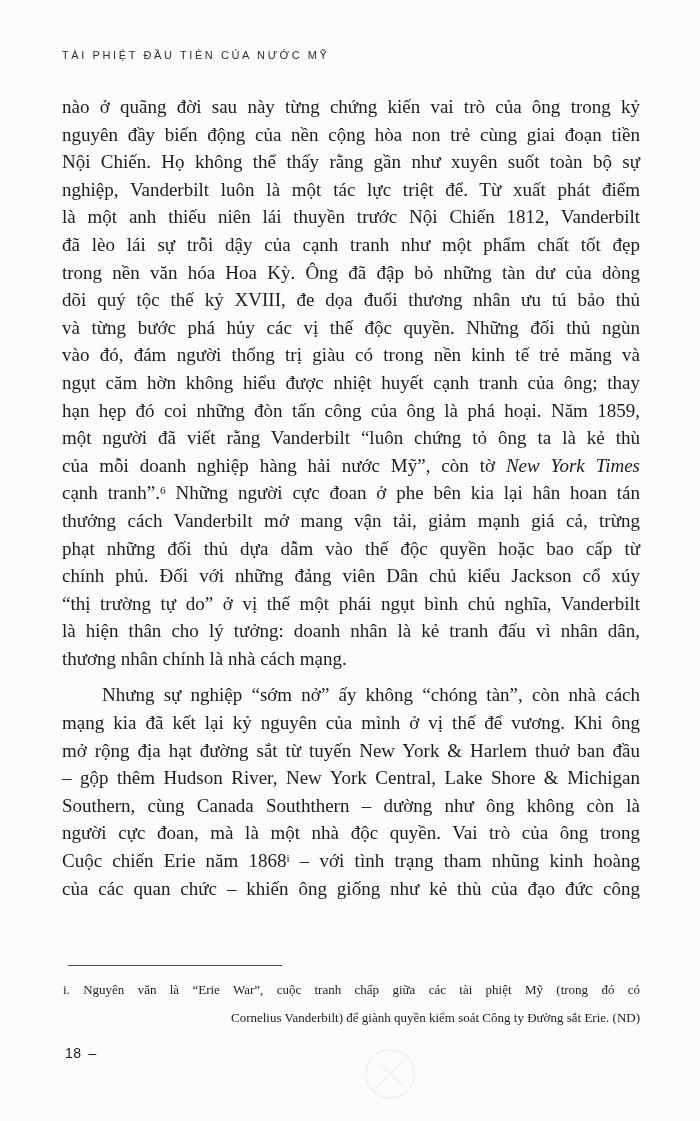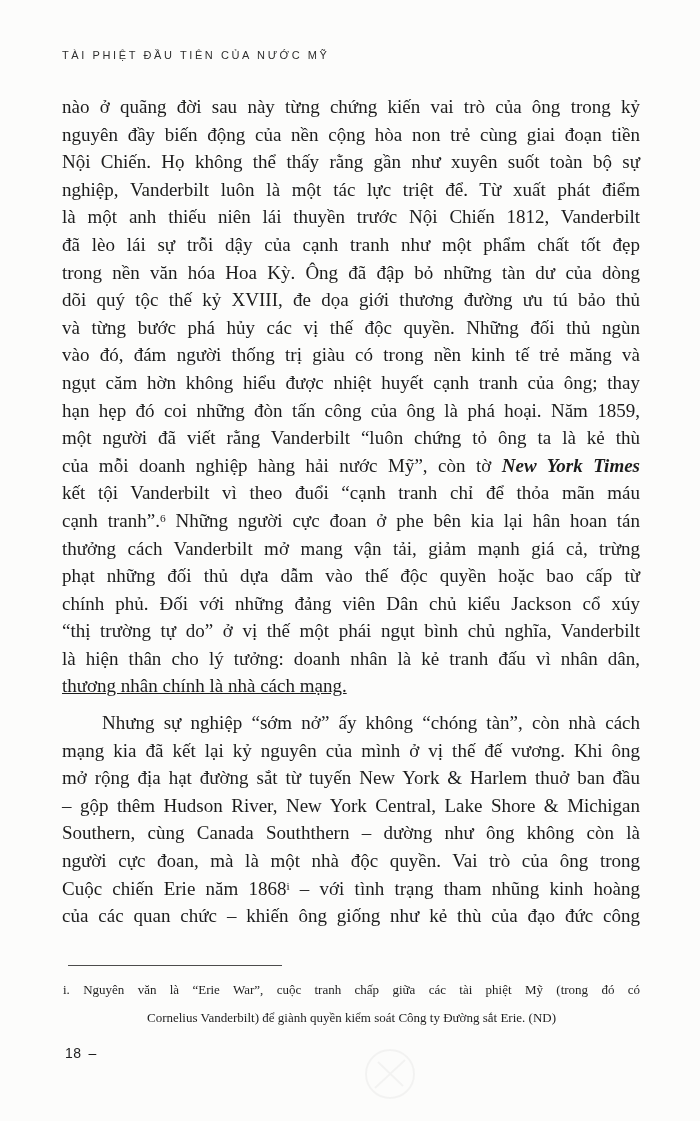--- a/index.html
+++ b/index.html
@@ -36,23 +36,23 @@
     font-size: 19px;
     line-height: 27.6px;
     color: #1c1c1c;
   }
   .para + .para { margin-top: 9px; }
   .line {
     text-align: justify;
     text-align-last: justify;
     white-space: normal;
   }
-  .line.no-just { text-align-last: left; text-decoration: underline; }
+  .line.no-just { text-align-last: left; }
   .line.indent { text-indent: 40px; }
-  .it { font-style: italic; font-weight: bold; }
+  .it { font-style: italic; }
   .line sup, .fn-line sup {
     font-size: 0.6em;
     line-height: 0;
     vertical-align: baseline;
     position: relative;
     top: -0.45em;
   }
   .footnote-rule {
     position: absolute;
     left: 68px;
@@ -63,21 +63,21 @@
   }
   .footnote {
     position: absolute;
     left: 63px;
     top: 976px;
     width: 577px;
     font-size: 13px;
     line-height: 27.5px;
     color: #1e1e1e;
   }
-  .fn-line { text-align: center; }
+  .fn-line { text-align: right; }
   .fn-line.just {
     text-align: justify;
     text-align-last: justify;
   }
   .folio {
     position: absolute;
     left: 65px;
     top: 1045px;
     font-family: "Liberation Sans", "DejaVu Sans", sans-serif;
     font-size: 14px;
@@ -104,28 +104,27 @@
 
   <div class="body-text">
       <div class="para">
         <div class="line">nào ở quãng đời sau này từng chứng kiến vai trò của ông trong kỷ</div>
         <div class="line">nguyên đầy biến động của nền cộng hòa non trẻ cùng giai đoạn tiền</div>
         <div class="line">Nội Chiến. Họ không thể thấy rằng gần như xuyên suốt toàn bộ sự</div>
         <div class="line">nghiệp, Vanderbilt luôn là một tác lực triệt để. Từ xuất phát điểm</div>
         <div class="line">là một anh thiếu niên lái thuyền trước Nội Chiến 1812, Vanderbilt</div>
         <div class="line">đã lèo lái sự trỗi dậy của cạnh tranh như một phẩm chất tốt đẹp</div>
         <div class="line">trong nền văn hóa Hoa Kỳ. Ông đã đập bỏ những tàn dư của dòng</div>
-        <div class="line">dõi quý tộc thế kỷ XVIII, đe dọa giới thương đường ưu tú bảo thủ</div>
+        <div class="line">dõi quý tộc thế kỷ XVIII, đe dọa đuổi thương nhân ưu tú bảo thủ</div>
         <div class="line">và từng bước phá hủy các vị thế độc quyền. Những đối thủ ngùn</div>
         <div class="line">vào đó, đám người thống trị giàu có trong nền kinh tế trẻ măng và</div>
         <div class="line">ngụt căm hờn không hiểu được nhiệt huyết cạnh tranh của ông; thay</div>
         <div class="line">hạn hẹp đó coi những đòn tấn công của ông là phá hoại. Năm 1859,</div>
         <div class="line">một người đã viết rằng Vanderbilt “luôn chứng tỏ ông ta là kẻ thù</div>
         <div class="line">của mỗi doanh nghiệp hàng hải nước Mỹ”, còn tờ <span class="it">New York Times</span></div>
-        <div class="line">kết tội Vanderbilt vì theo đuổi “cạnh tranh chỉ để thỏa mãn máu</div>
         <div class="line">cạnh tranh”.<sup>6</sup> Những người cực đoan ở phe bên kia lại hân hoan tán</div>
         <div class="line">thưởng cách Vanderbilt mở mang vận tải, giảm mạnh giá cả, trừng</div>
         <div class="line">phạt những đối thủ dựa dẫm vào thế độc quyền hoặc bao cấp từ</div>
         <div class="line">chính phủ. Đối với những đảng viên Dân chủ kiểu Jackson cổ xúy</div>
         <div class="line">“thị trường tự do” ở vị thế một phái ngụt bình chủ nghĩa, Vanderbilt</div>
         <div class="line">là hiện thân cho lý tưởng: doanh nhân là kẻ tranh đấu vì nhân dân,</div>
         <div class="line no-just">thương nhân chính là nhà cách mạng.</div>
       </div>
       <div class="para">
         <div class="line indent">Nhưng sự nghiệp “sớm nở” ấy không “chóng tàn”, còn nhà cách</div>

